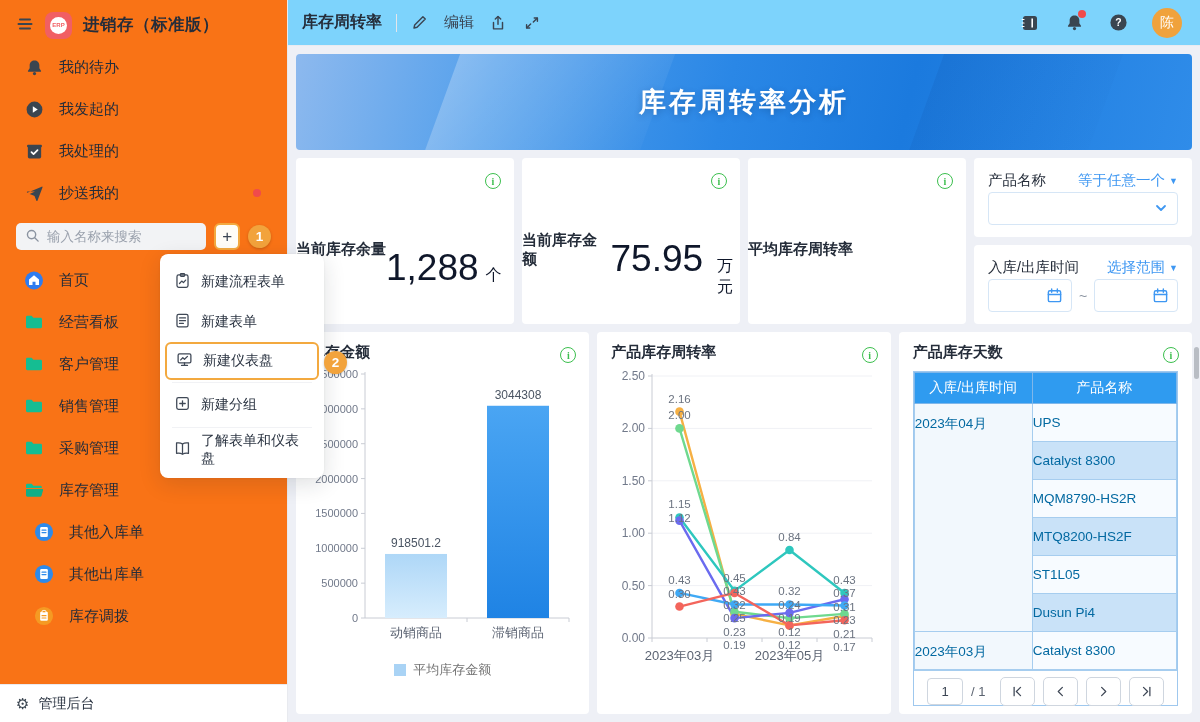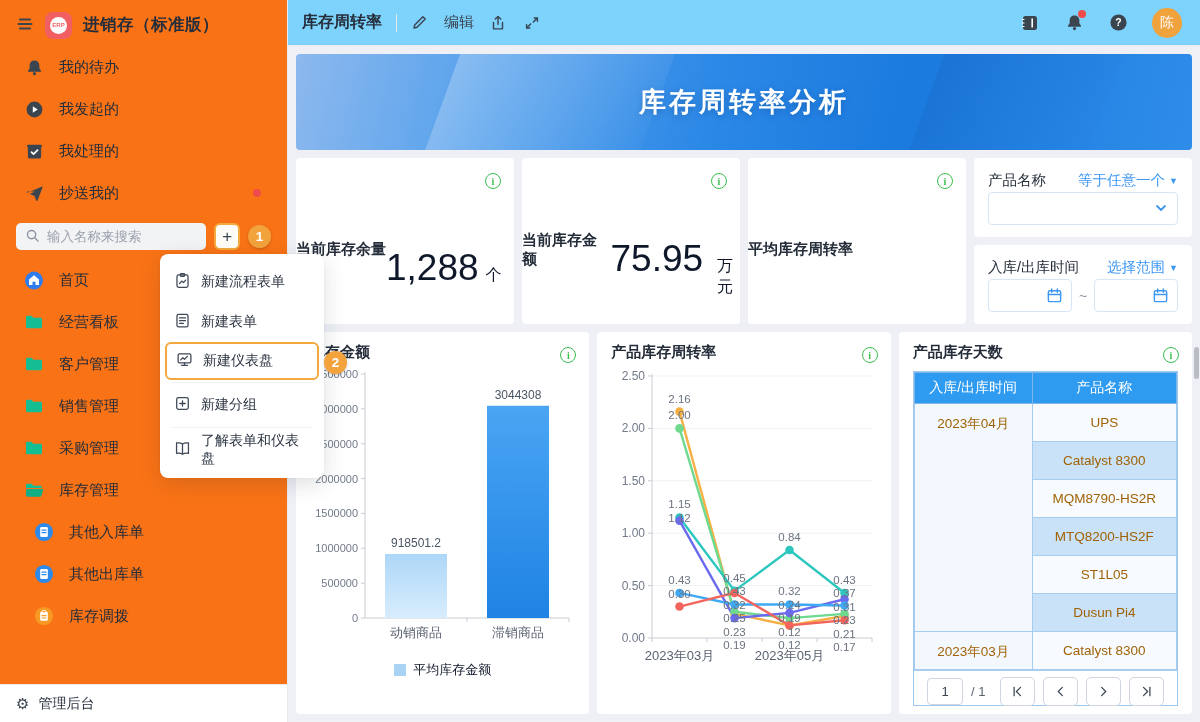--- a/index.html
+++ b/index.html
@@ -65,28 +65,28 @@
   .select { height:33px; border:1px solid #d6e6f6; border-radius:4px; background:#fff; position:relative; cursor:pointer; }
   .select svg, .date-input svg { position:absolute; right:8px; top:7px; }
   .dates { display:flex; align-items:center; gap:7px; }
   .date-input { flex:1; height:33px; border:1px solid #d6e6f6; border-radius:4px; background:#fff; position:relative; cursor:pointer; }
   .tilde { color:#8a93a0; }
 
   .charts-row { flex:1; display:grid; grid-template-columns:repeat(3,1fr); gap:8px; min-height:0; }
   .chart-card { background:#fff; border-radius:4px; padding:11px 14px 8px 14px; position:relative; display:flex; flex-direction:column; min-height:0; overflow:hidden; }
   .chart-title { font-size:15px; font-weight:bold; }
   .chart-body { flex:1; display:flex; flex-direction:column; align-items:center; min-height:0; }
-  .bar-legend { display:flex; justify-content:center; align-items:center; gap:7px; color:#0f172a; font-size:13px; margin-top:2px; }
+  .bar-legend { display:flex; justify-content:center; align-items:center; gap:7px; color:#737373; font-size:13px; margin-top:2px; }
   .legend-swatch { width:12px; height:12px; background:#a9d3f5; display:inline-block; }
 
   
   .table-wrap { margin-top:9px; border:1px solid #9fc8ee; flex:1; display:flex; flex-direction:column; min-height:0; background:#fff; }
   table.ptable { border-collapse:collapse; width:100%; font-size:13.5px; table-layout:fixed; }
   .ptable th { background:#2f9bf0; color:#fff; font-weight:normal; height:31px; border:1px solid #7fb7ea; font-size:14px; }
-  .ptable td { border:1px solid #a6cdef; text-align:center; height:38px; color:#a16207; }
+  .ptable td { border:1px solid #a6cdef; text-align:left; height:38px; color:#0369a1; }
   .ptable td.time { background:#f2f8fd; vertical-align:top; padding-top:11px; }
   .ptable td.p-even { background:#f7fbff; }
   .ptable td.p-odd  { background:#c9e2f8; }
   .pager { border-top:1px solid #a6cdef; display:flex; align-items:center; justify-content:center; gap:8px; padding:6px 0 5px 0; margin-top:auto; }
   .page-input { width:36px; height:27px; border:1px solid #cfd6df; border-radius:4px; text-align:center; font-size:13px; color:#3a4452; }
   .pg-total { color:#5b6370; font-size:13px; margin-right:6px; }
   .pg-btn { width:35px; height:29px; border:1px solid #cfd6df; border-radius:5px; background:#fff; display:flex; align-items:center; justify-content:center; cursor:pointer; }
 
   .scroll-thumb { position:absolute; right:1px; top:347px; width:5px; height:32px; border-radius:3px; background:#b9bdc4; z-index:70; }
   svg text { font-family:"Liberation Sans","DejaVu Sans",sans-serif; }

